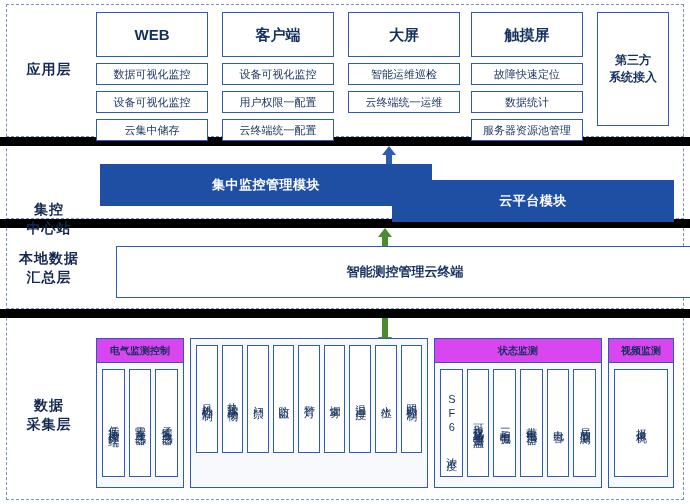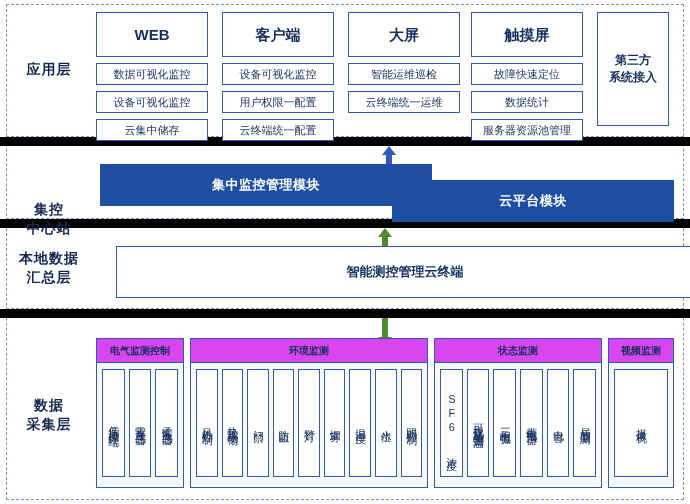--- a/index.html
+++ b/index.html
@@ -249,21 +249,20 @@
   <div class="group" style="left:96px; top:338px; width:88px; height:150px;">
     <div class="group-title">电气监测控制</div>
     <div class="group-body">
       <div class="box vertical">低压测控终端</div>
       <div class="box vertical">零序互感器</div>
       <div class="box vertical">柔性互感器</div>
     </div>
   </div>
 
   <div class="group" style="left:190px; top:338px; width:238px; height:150px;">
-    <div class="group-title">环境监测</div>
     <div class="group-body">
       <div class="box vertical">风机控制</div>
       <div class="box vertical">热敏小动物</div>
       <div class="box vertical">门禁</div>
       <div class="box vertical">防盗</div>
       <div class="box vertical">警灯</div>
       <div class="box vertical">烟雾</div>
       <div class="box vertical">温湿度</div>
       <div class="box vertical">水位</div>
       <div class="box vertical">照明控制</div>

